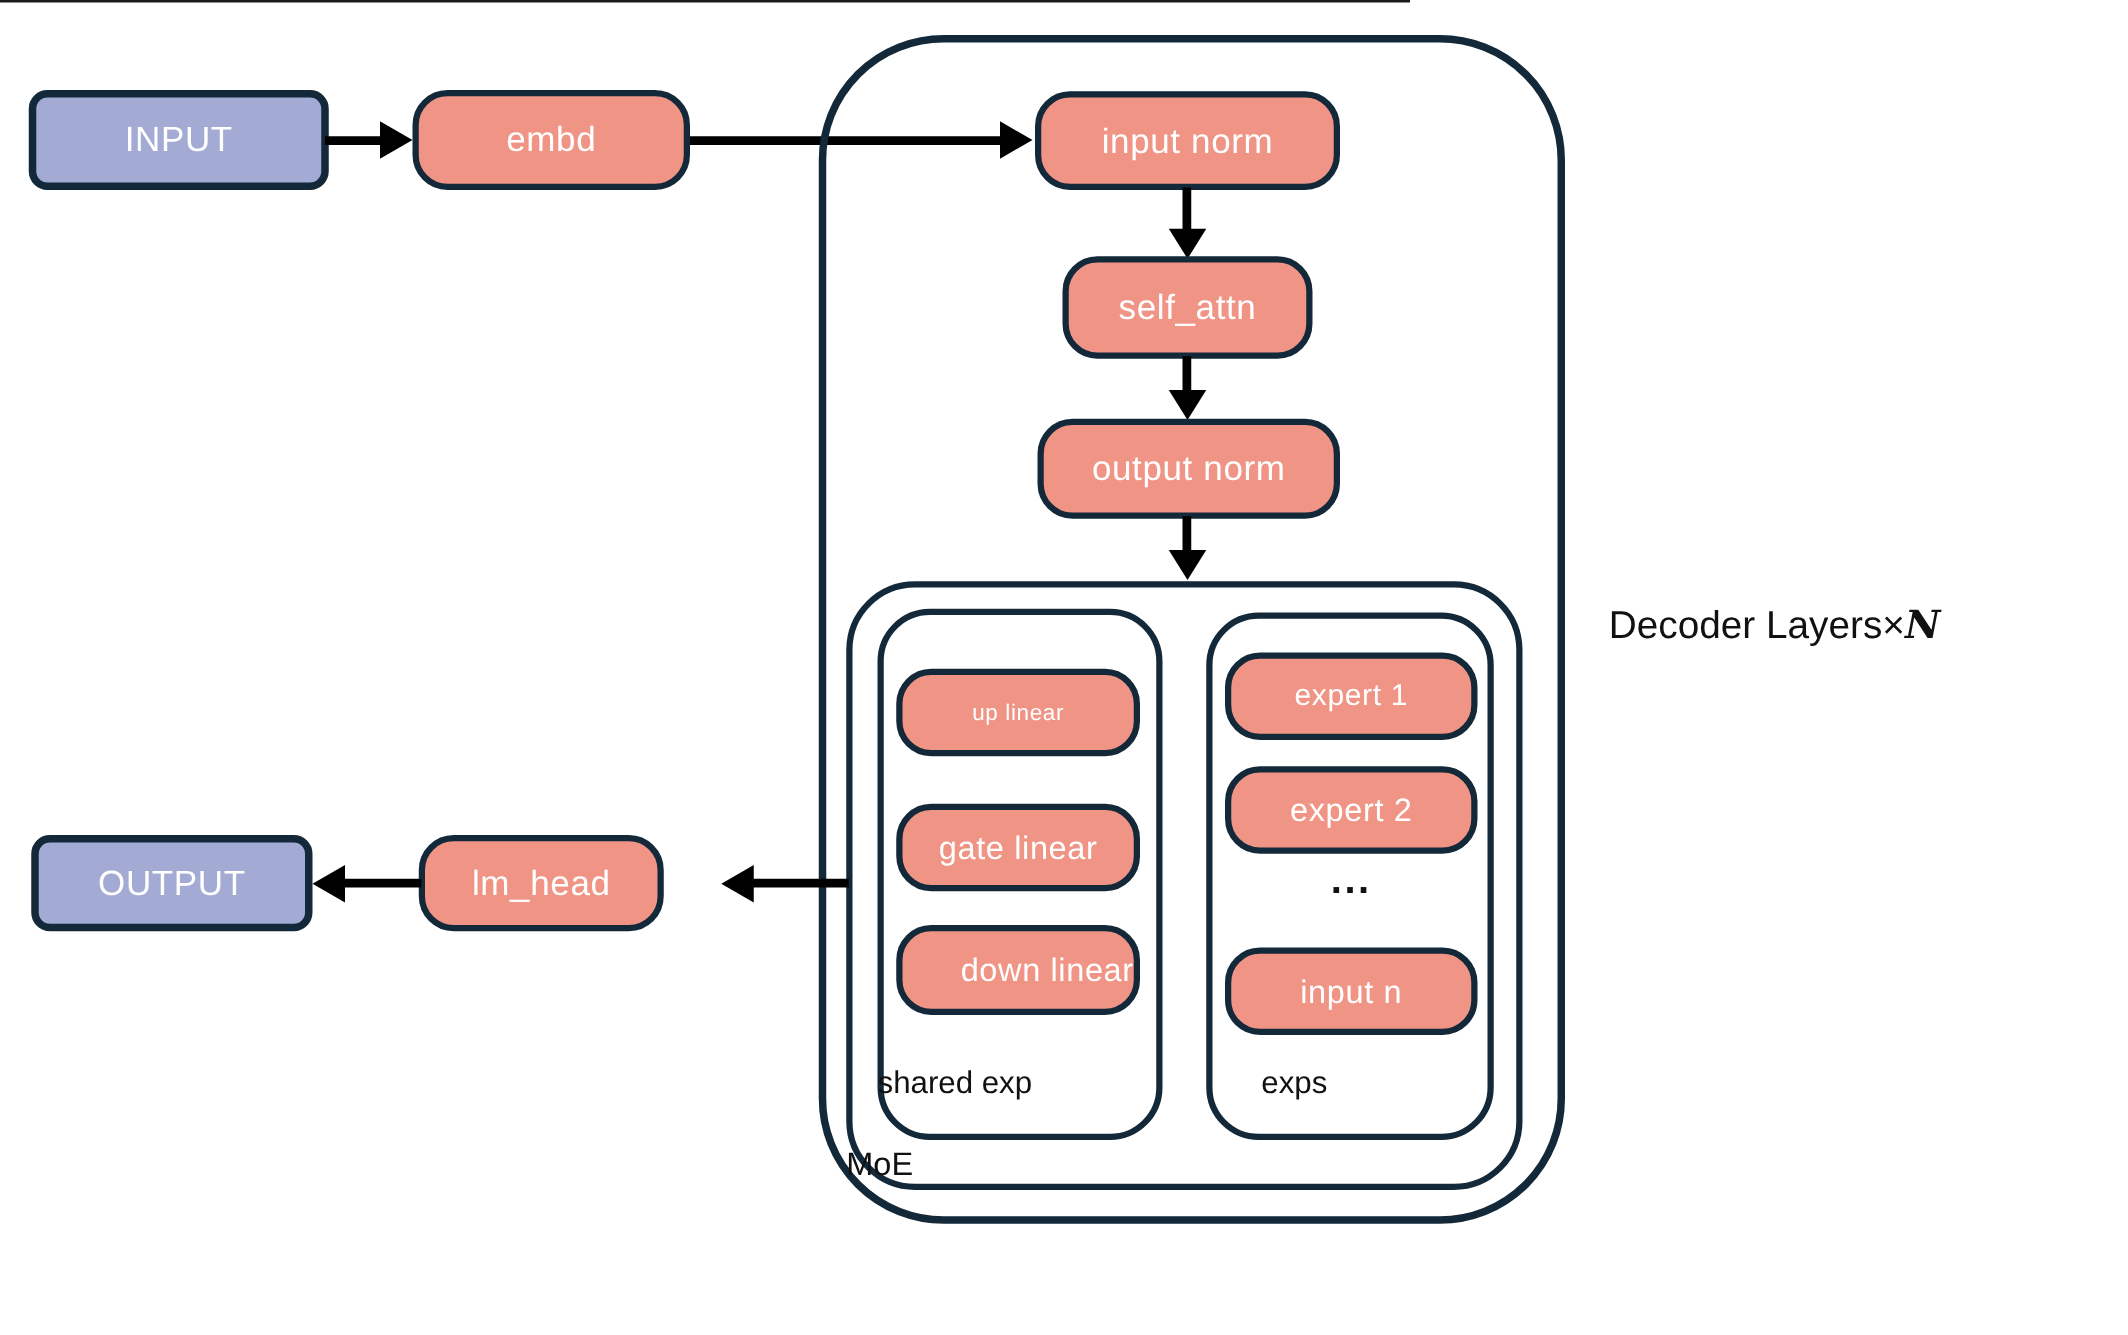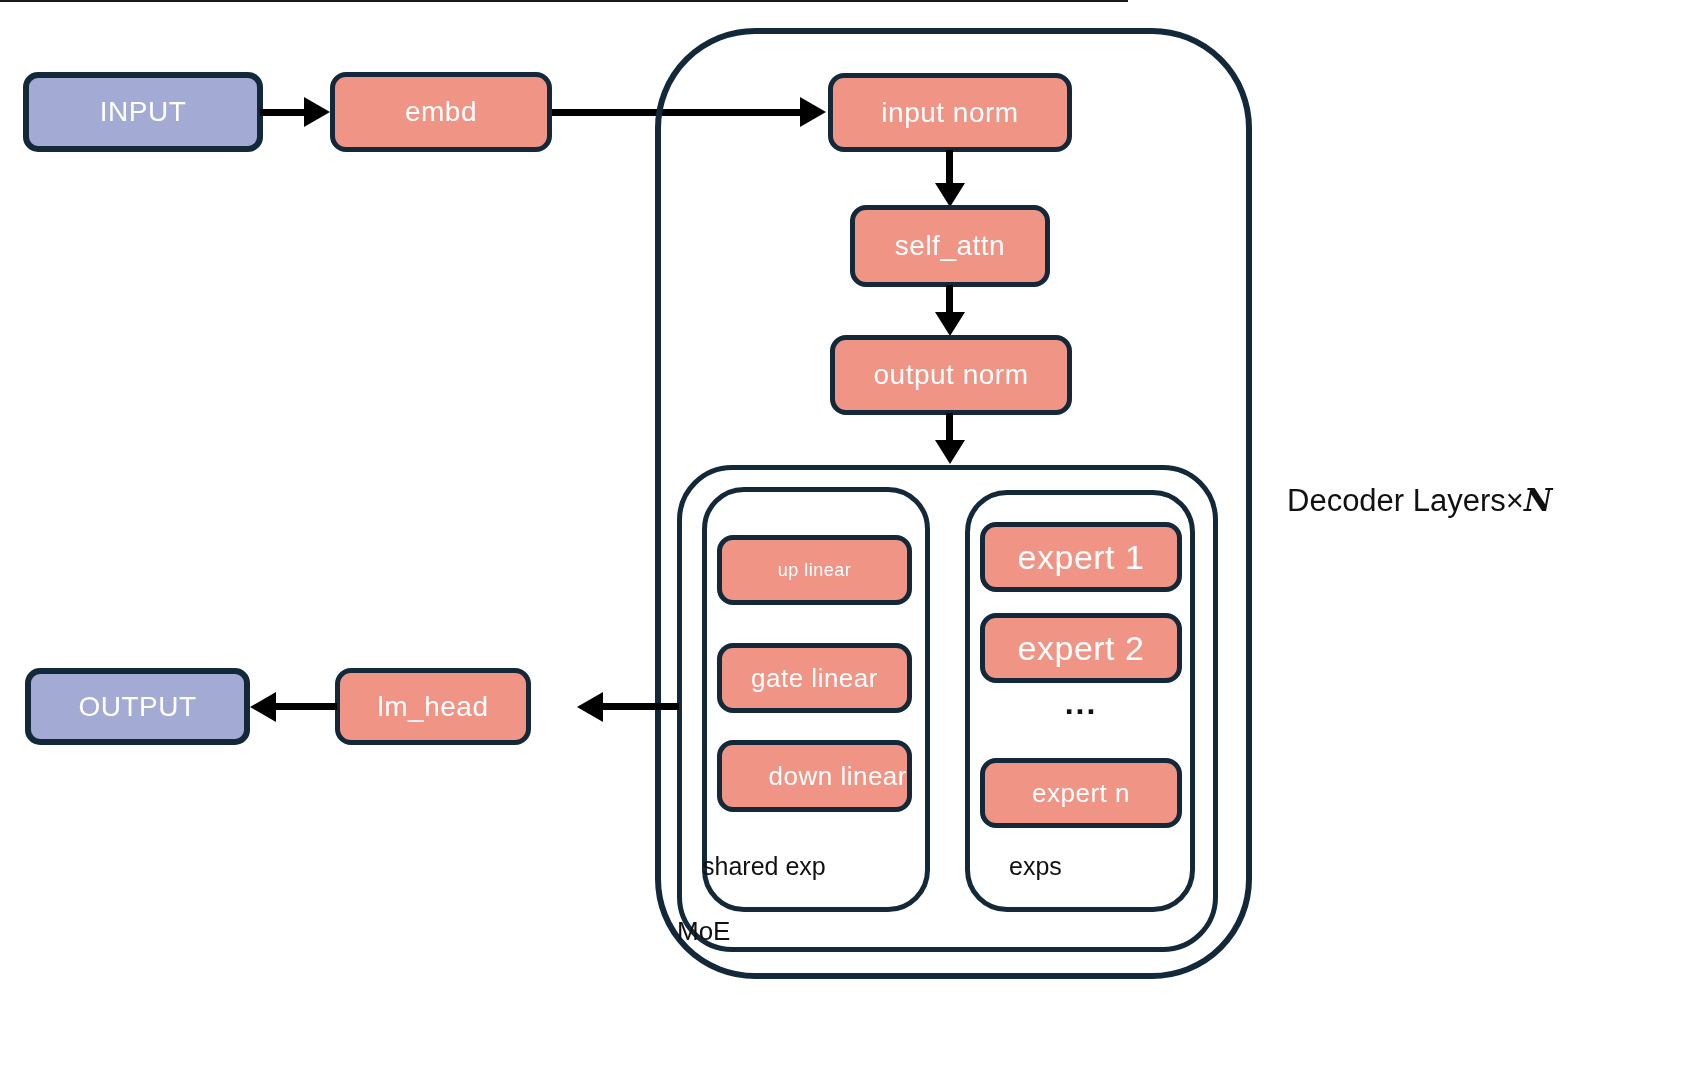--- a/index.html
+++ b/index.html
@@ -8,21 +8,21 @@
     --arrow:#000000; --label-text:#111111; --box-text:#FFFFFF;
   }
   .canvas {
     position:relative; width:1702px; height:1068px;
     background:#ffffff; overflow:hidden;
     font-family:"Liberation Sans","DejaVu Sans",sans-serif;
   }
   .box {
     position:absolute; box-sizing:border-box;
     display:flex; align-items:center; justify-content:center;
-    border:5px solid var(--border); border-radius:16px;
+    border:5px solid var(--border); border-radius:28px;
     color:var(--box-text); font-size:28px; letter-spacing:0.5px;
   }
   .io   { background:var(--io-fill); border-width:6px; border-radius:15px; }
   .node { background:var(--node-fill); }
   .frame {
     position:absolute; box-sizing:border-box;
     border:6px solid var(--border); background:transparent;
   }
   .lbl {
     position:absolute; color:var(--label-text); font-size:25px;
@@ -101,29 +101,29 @@
   <div class="box node" style="left:717px; top:643px; width:195px; height:70px; font-size:26px;">
     <span>gate linear</span>
   </div>
   <div class="box node" style="left:717px; top:740px; width:195px; height:72px; font-size:26px;justify-content:flex-end;">
     <span>down linear</span>
   </div>
   <div class="lbl" style="left:702px; top:852px; width:228px;">shared exp</div>
 
   <div class="frame" style="left:965px; top:490px; width:230px; height:422px; border-radius:42px; border-width:5px;"></div>
 
-  <div class="box node" style="left:980px; top:522px; width:202px; height:70px; font-size:34px;">
+  <div class="box node" style="left:980px; top:522px; width:202px; height:70px; font-size:24px;">
     <span>expert 1</span>
   </div>
-  <div class="box node" style="left:980px; top:613px; width:202px; height:70px; font-size:34px;">
+  <div class="box node" style="left:980px; top:613px; width:202px; height:70px; font-size:26px;">
     <span>expert 2</span>
   </div>
   <div class="ellipsis" style="left:980px; top:685px; width:202px;">...</div>
   <div class="box node" style="left:980px; top:758px; width:202px; height:70px; font-size:26px;">
-    <span>expert n</span>
+    <span>input n</span>
   </div>
   <div class="lbl" style="left:965px; top:852px; width:230px;padding-left:44px;">exps</div>
 
   <div class="lbl" style="left:677px; top:916px; width:541px; font-size:26px;">MoE</div>
 
   <div class="decoder-caption" style="left:1287px; top:482px;">
     <span>Decoder Layers</span><span>×</span><span class="nvar">N</span>
   </div>
 
   <div class="shaft-h" style="left:601px; top:703px; width:78px;"></div>

